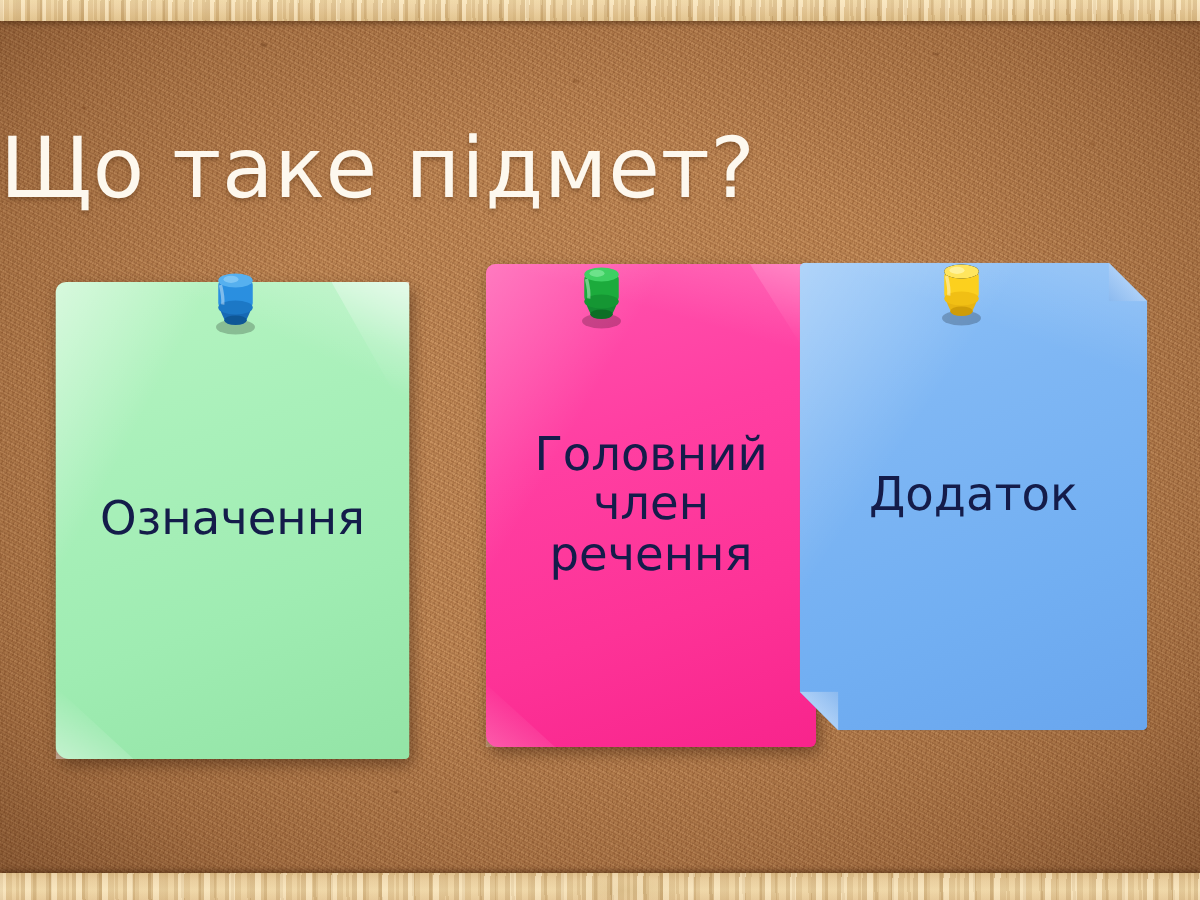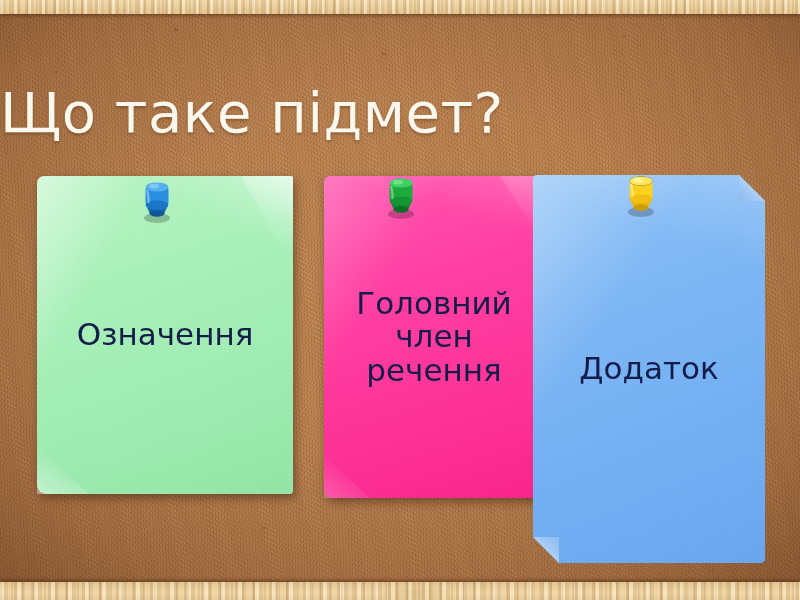--- a/index.html
+++ b/index.html
@@ -154,22 +154,22 @@
     position: relative;
     z-index: 3;
     width: 88%;
     line-height: 1.08;
     white-space: pre-line;
   }
 
   
   #note-green {
     left: 37px;
-    top: 176px;
-    width: 256px;
+    top: 188px;
+    width: 236px;
     height: 318px;
     font-size: 31px;
   }
   #note-green .note-body {
     border-radius: 7px 3px 3px 9px;
     background:
       linear-gradient(118deg, rgba(255,255,255,.45) 0%, rgba(255,255,255,0) 26%),
       linear-gradient(205deg, rgba(255,255,255,.30) 0%, rgba(255,255,255,0) 18%),
       linear-gradient(160deg, #b7f4c2 0%, #a9f0ba 34%, #9fecb2 66%, #93e4a6 100%);
   }
@@ -221,21 +221,21 @@
     z-index: 2;
     background: linear-gradient(32deg, rgba(255,255,255,.22) 0%, rgba(255,255,255,0) 64%);
     clip-path: polygon(0 100%, 100% 100%, 0 0);
   }
 
   
   #note-blue {
     left: 533px;
     top: 175px;
     width: 232px;
-    height: 388px;
+    height: 312px;
     font-size: 31px;
   }
   #note-blue .note-body {
     border-radius: 4px;
     clip-path: polygon(0 0, calc(100% - 26px) 0, 100% 26px, 100% 100%, 26px 100%, 0 calc(100% - 26px));
     background:
       linear-gradient(124deg, rgba(255,255,255,.30) 0%, rgba(255,255,255,0) 34%),
       linear-gradient(200deg, rgba(255,255,255,.18) 0%, rgba(255,255,255,0) 20%),
       linear-gradient(158deg, #8fc2f7 0%, #7fb7f4 32%, #72aff2 68%, #69a6ee 100%);
   }

